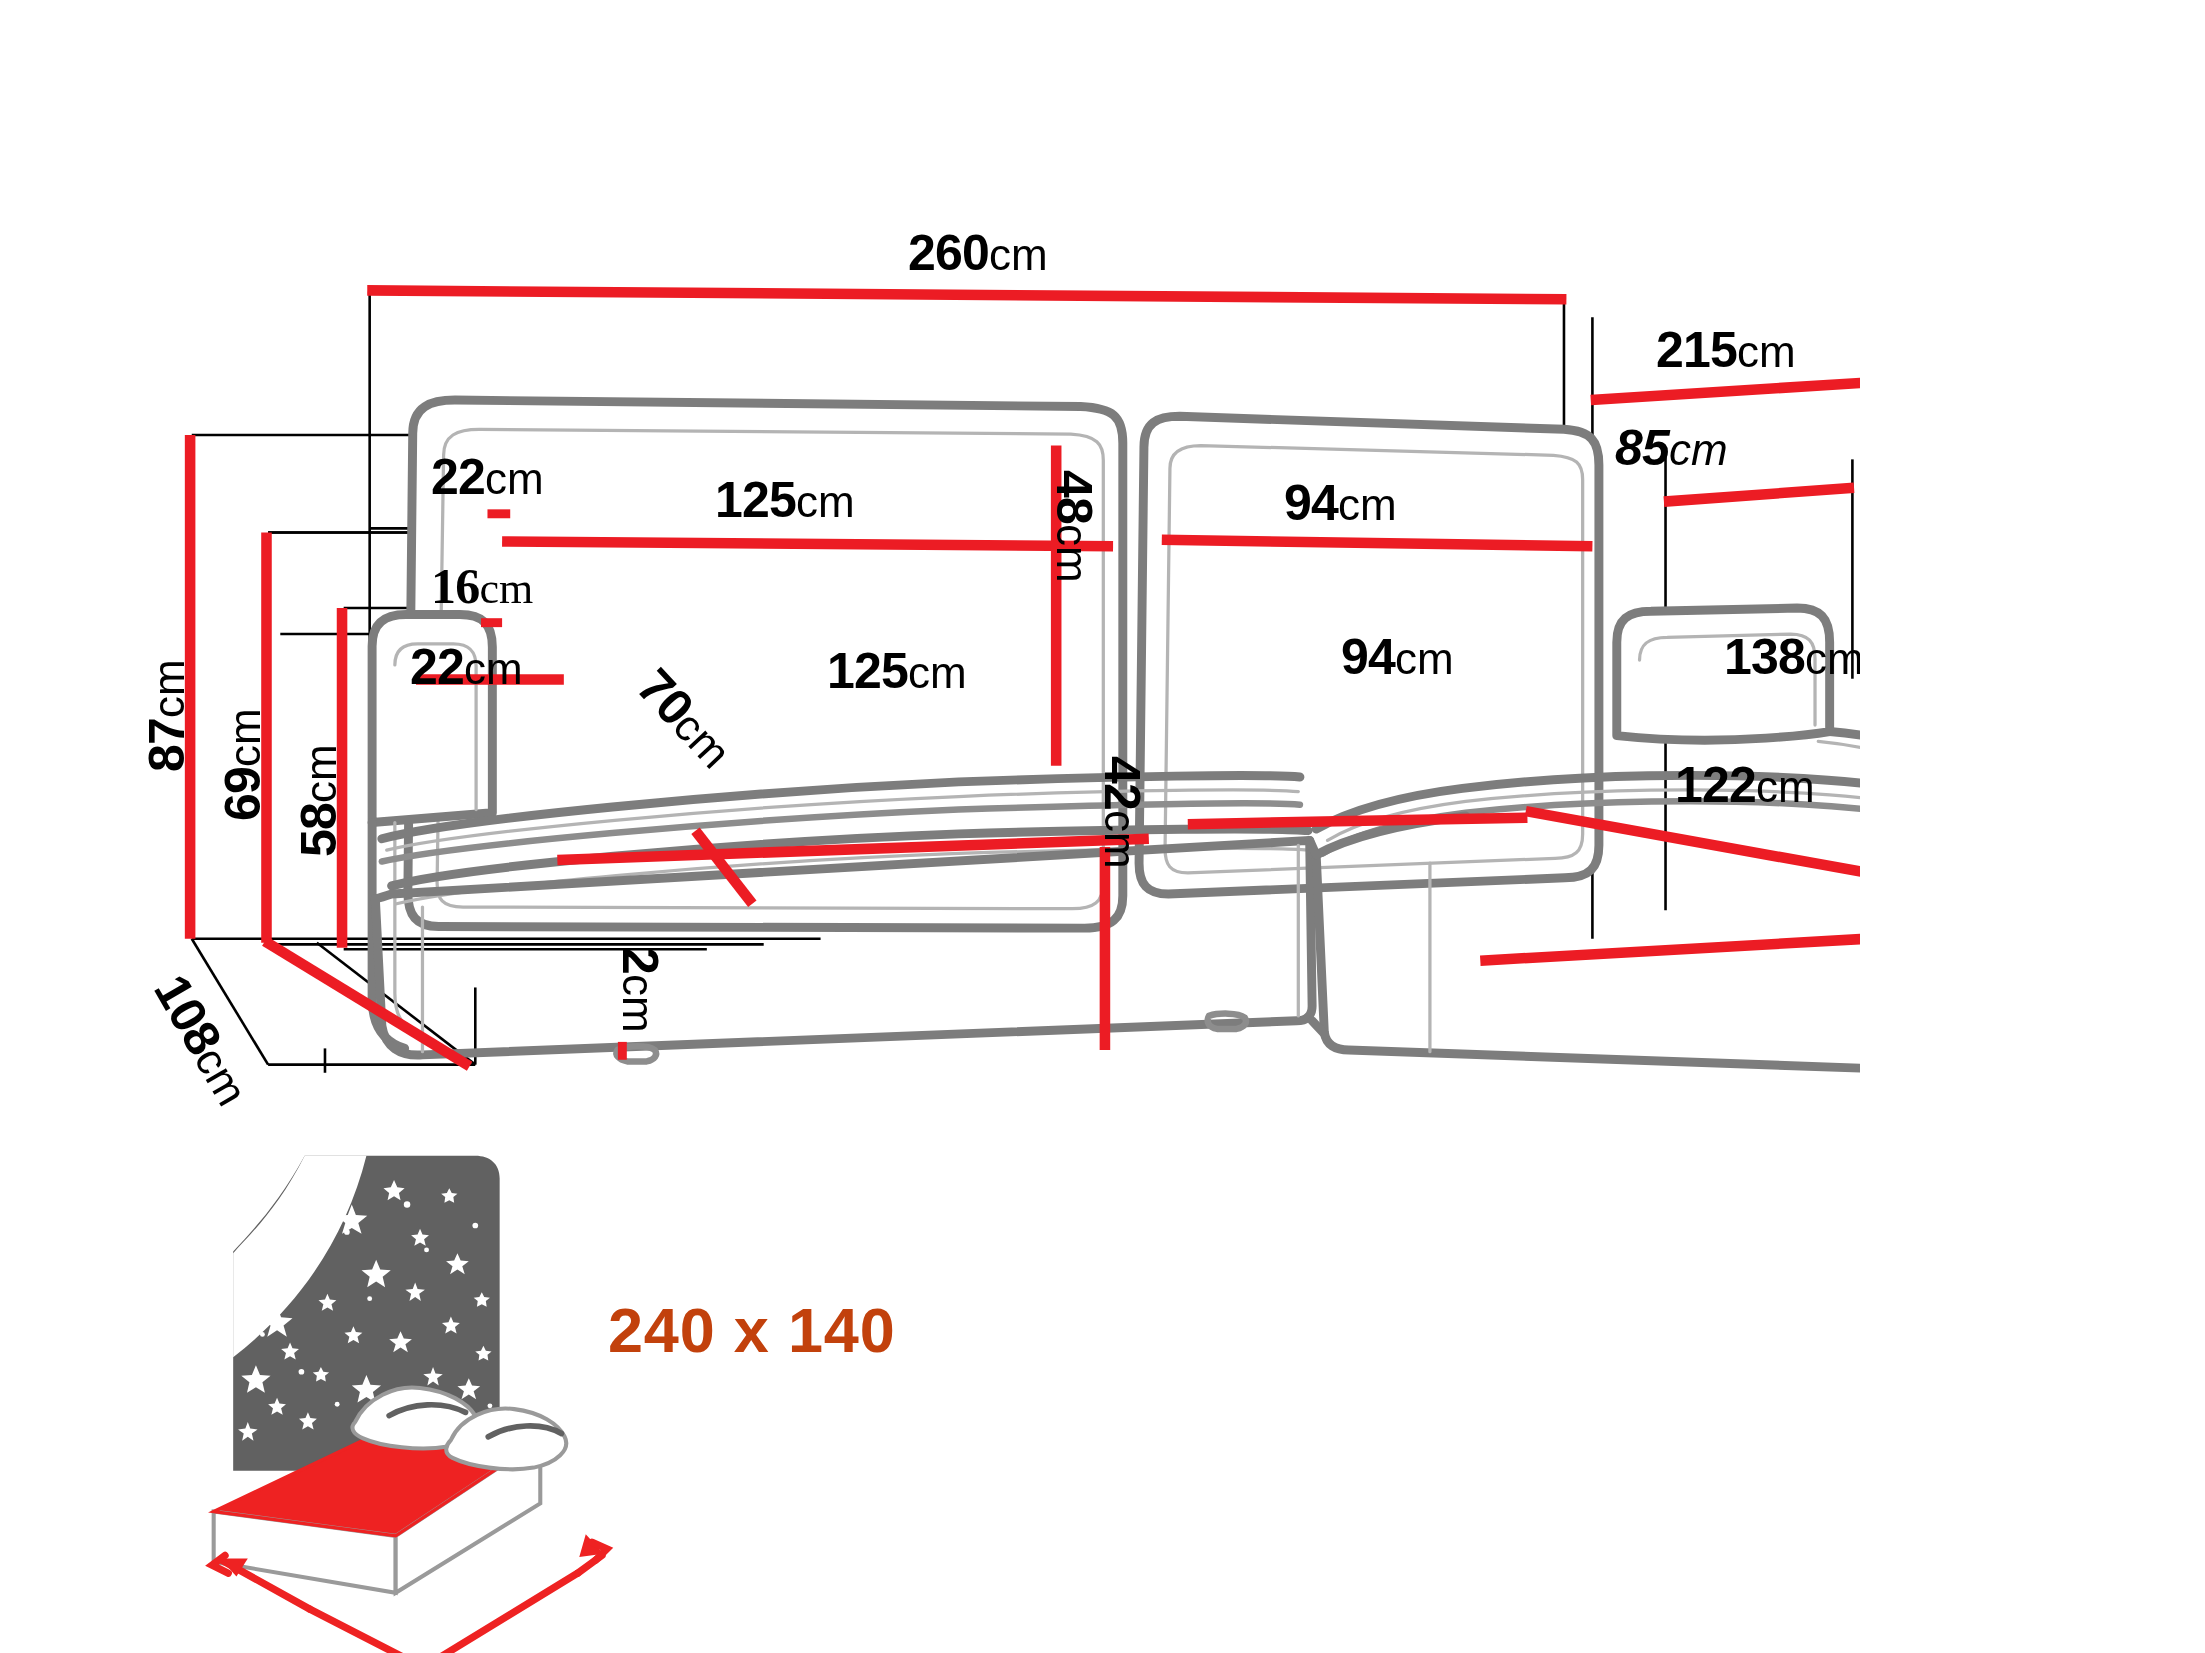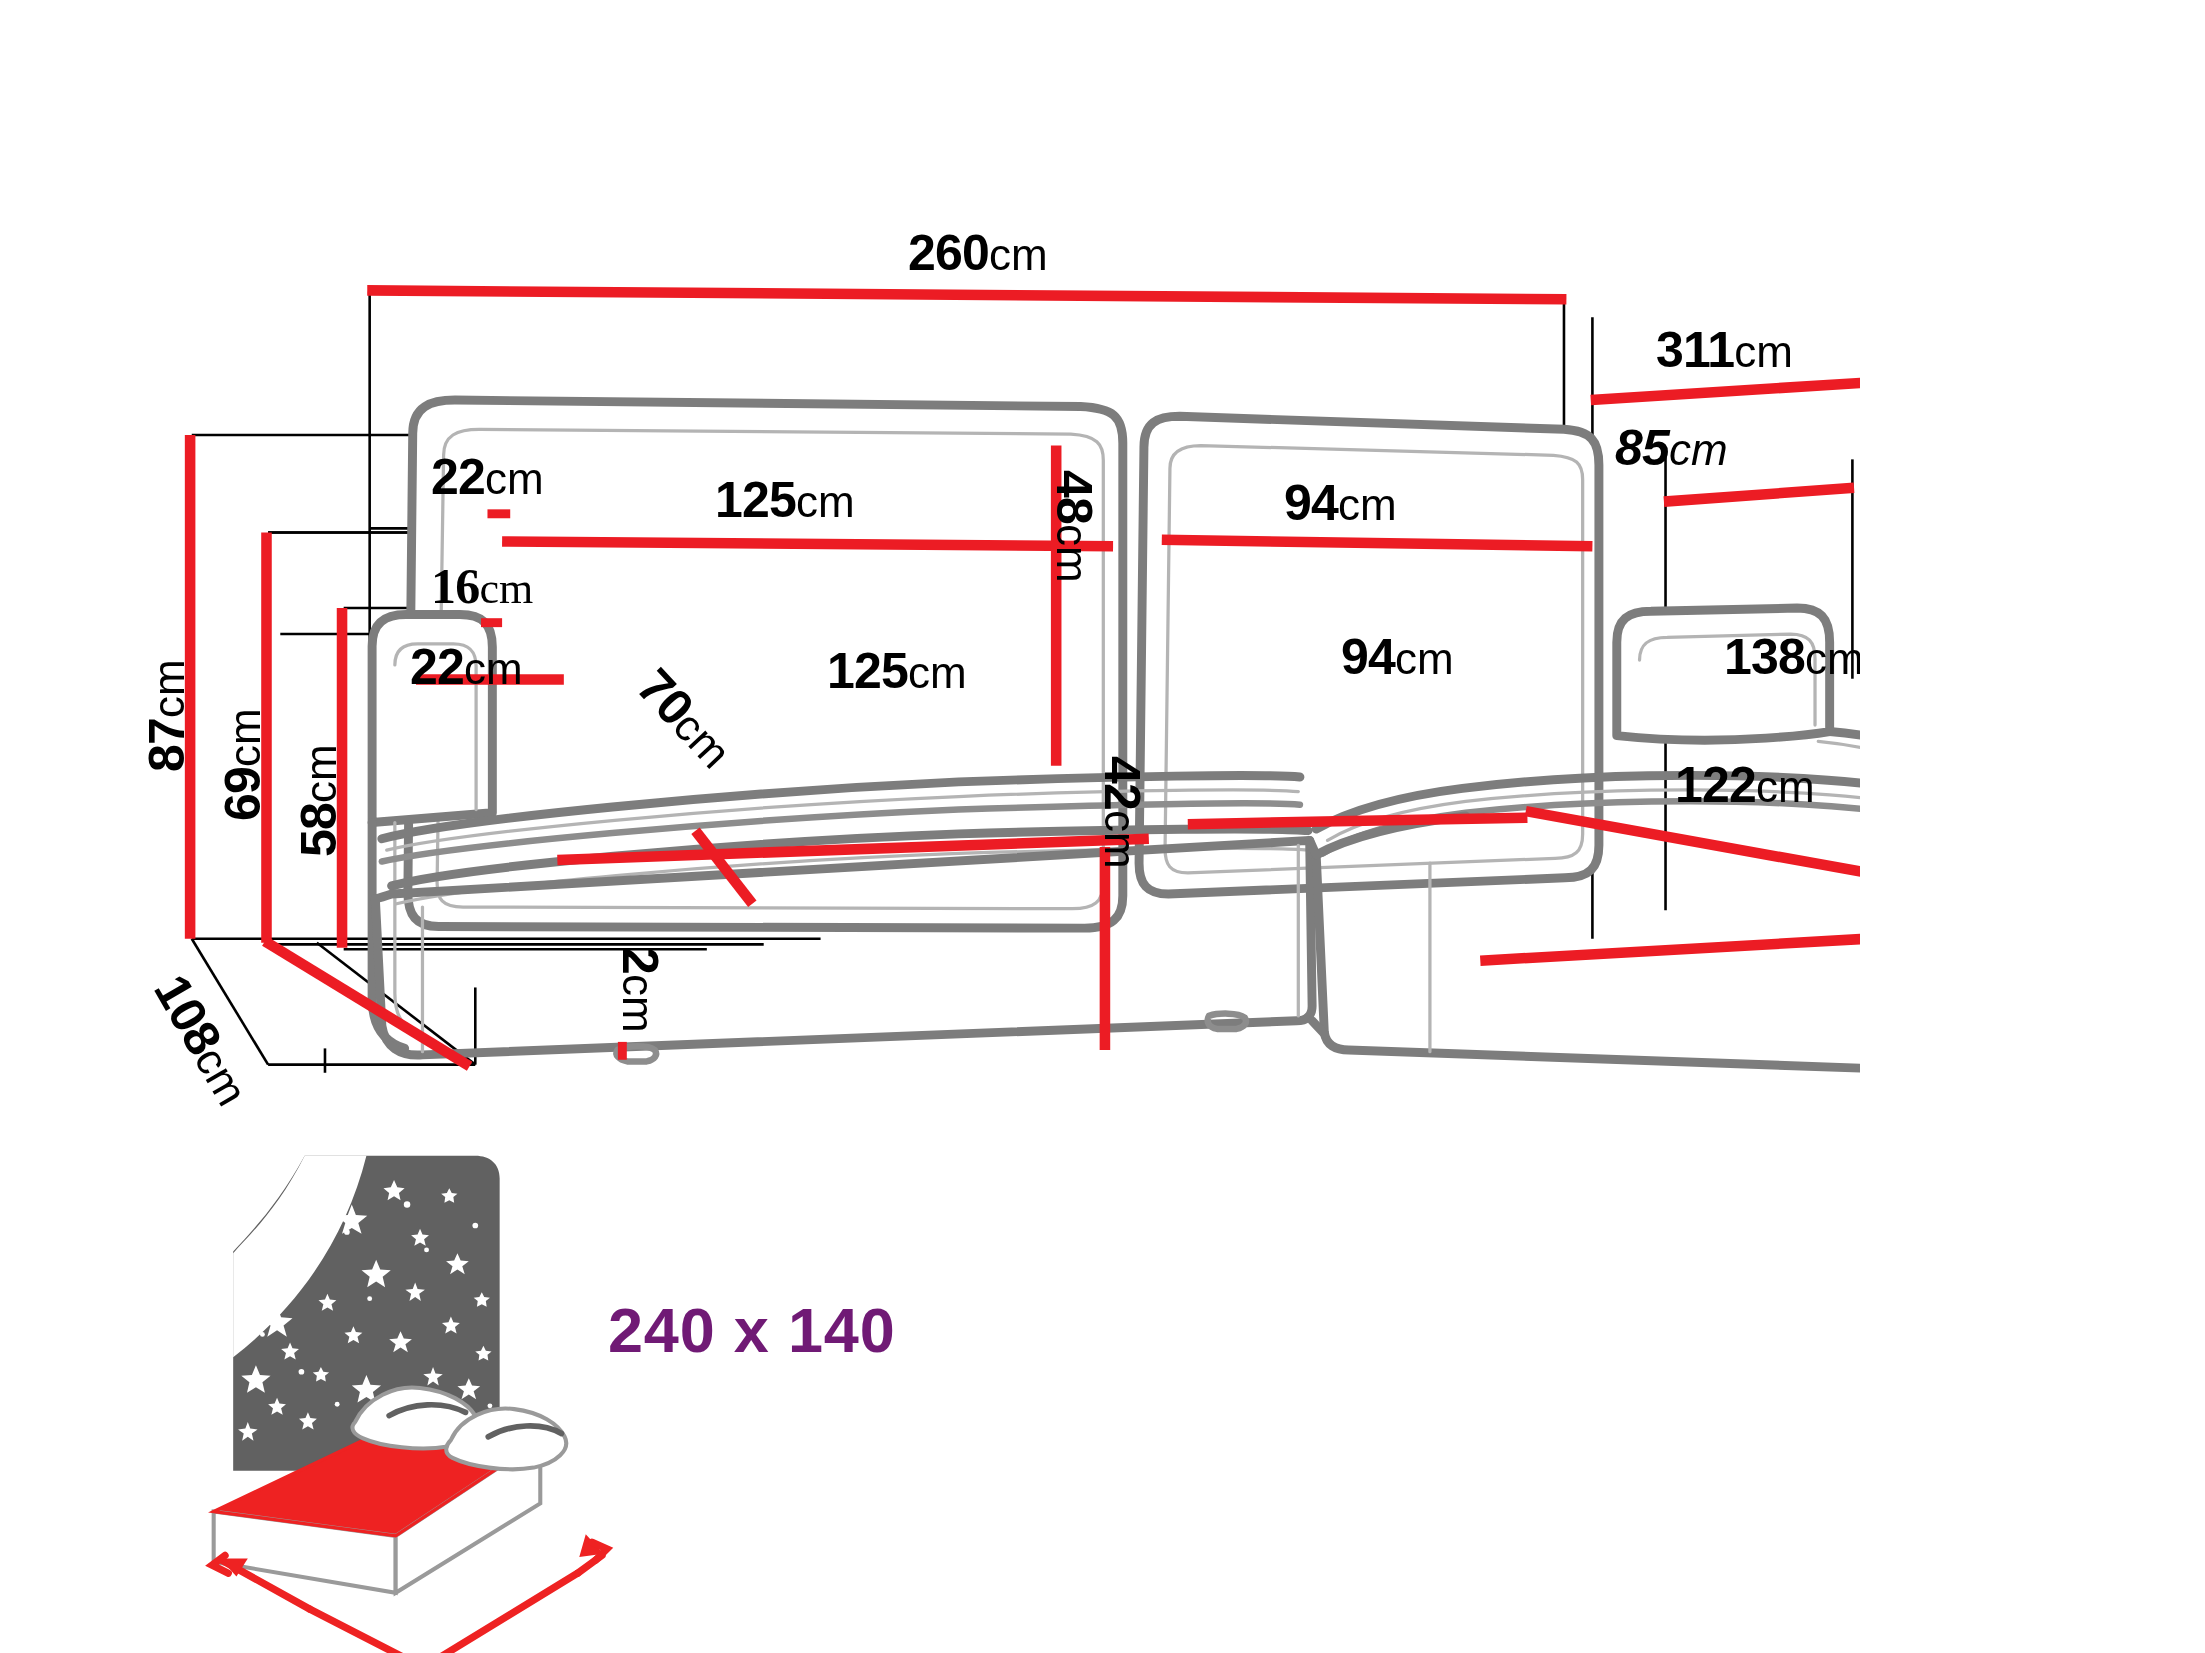--- a/index.html
+++ b/index.html
@@ -28,21 +28,21 @@
     font-size: 50px;
     letter-spacing: -0.8px;
   }
   .dim-label .unit {
     font-weight: 400;
     font-size: 44px;
     letter-spacing: 0px;
   }
   .bed-label {
     position: absolute;
-    color: #701a75;
+    color: #c2410c;
     font-weight: 700;
     font-size: 63px;
     letter-spacing: 0.8px;
     white-space: nowrap;
   }
   .r90  { transform: rotate(90deg);  transform-origin: left top; }
   .rm90 { transform: rotate(-90deg); transform-origin: left top; }
   .r60  { transform: rotate(60deg);  transform-origin: left top; }
   .r47  { transform: rotate(47deg);  transform-origin: left top; }
 </style>
@@ -372,21 +372,21 @@
       <path d="M478,500 L492,486 L474,478" fill="none" stroke="#ee2222" stroke-width="9" stroke-linecap="round"></path>
     </g>
 
   </svg>
 
   <div class="dim-label" style="left:908px; top:228px;">
     <span class="num">260</span><span class="unit">cm</span>
   </div>
 
   <div class="dim-label" style="left:1656px; top:325px;">
-    <span class="num">311</span><span class="unit">cm</span>
+    <span class="num">215</span><span class="unit">cm</span>
   </div>
 
   <div class="dim-label" style="left:1615px; top:423px;font-style:italic;">
     <span class="num">85</span><span class="unit">cm</span>
   </div>
 
   <div class="dim-label rm90" style="left:142px; top:772px;">
     <span class="num">87</span><span class="unit">cm</span>
   </div>
 

